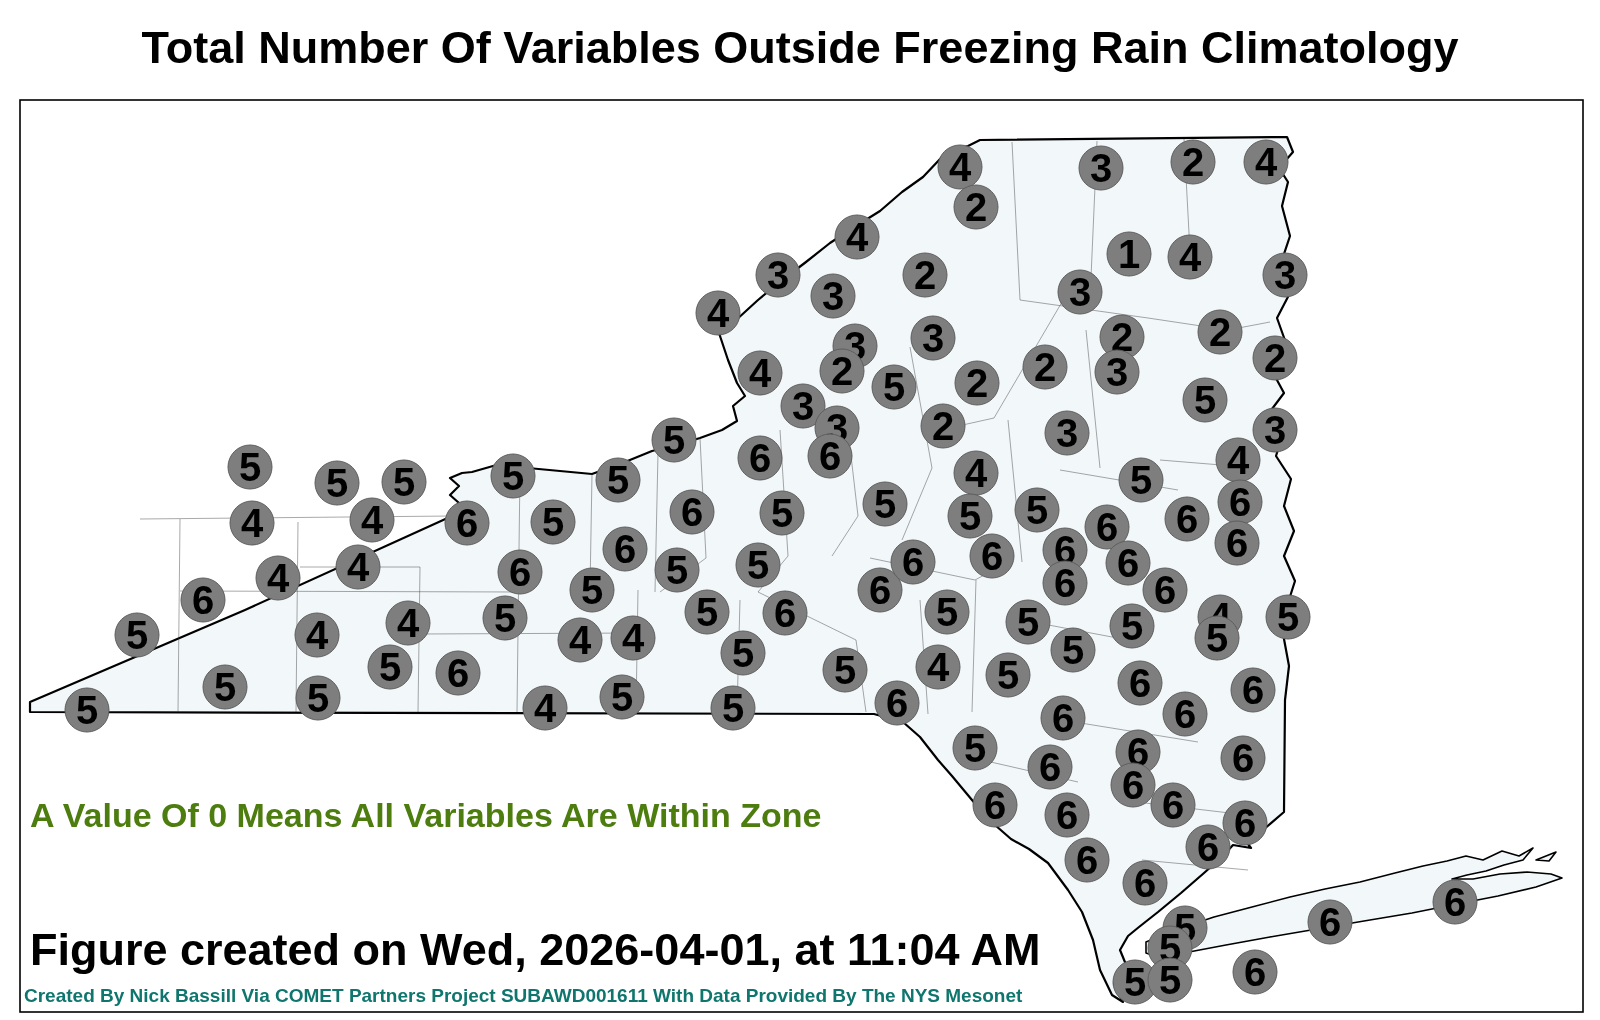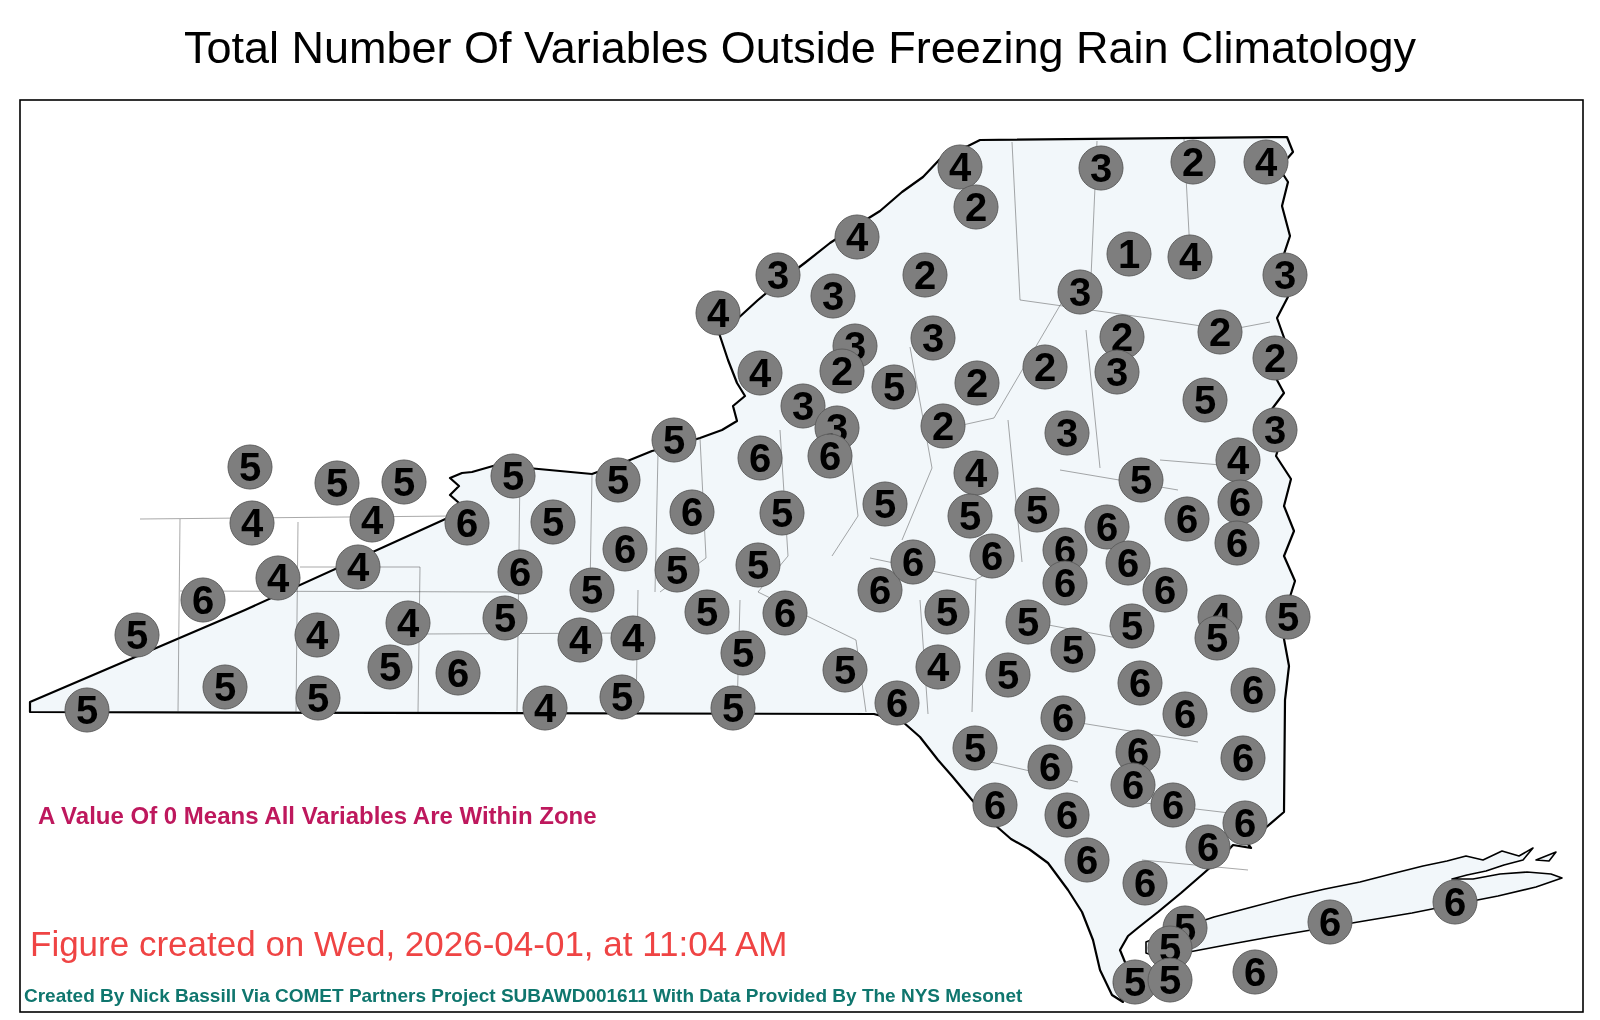--- a/index.html
+++ b/index.html
@@ -1,30 +1,30 @@
 <!DOCTYPE html>
 <html><head>
 <meta charset="utf-8">
 <style>
   html,body{margin:0;padding:0;background:#fff;}
   .stage{position:relative;width:1600px;height:1020px;background:#ffffff;
          font-family:"Liberation Sans",sans-serif;overflow:hidden;}
   .title{position:absolute;top:22px;left:0;width:100%;text-align:center;
-         font-size:45px;font-weight:normal;color:#000;white-space:nowrap;}
+         font-size:45px;font-weight:bold;color:#000;white-space:nowrap;}
   svg.map{position:absolute;left:0;top:0;width:1600px;height:1020px;}
   .frame{fill:#ffffff;stroke:#000000;stroke-width:1.6;}
   .state{fill:#f2f7fa;stroke:#000000;stroke-width:2.2;stroke-linejoin:round;}
   .island{fill:#f2f7fa;stroke:#000000;stroke-width:1.6;stroke-linejoin:round;}
   .counties path{fill:none;stroke:#3a3a3a;stroke-width:0.8;opacity:0.55;}
   .station-num{font-family:"Liberation Sans",sans-serif;font-weight:bold;
                font-size:40px;fill:#000000;}
-  .ann{position:absolute;left:30px;top:793px;font-size:24px;font-weight:bold;
-       line-height:45px;color:#be185d;white-space:nowrap;margin-left:8px;}
-  .created{position:absolute;left:30px;top:924px;font-size:35px;font-weight:normal;
-       color:#ef4444;white-space:nowrap;}
+  .ann{position:absolute;left:30px;top:793px;font-size:34px;font-weight:bold;
+       line-height:45px;color:#4d7c0f;white-space:nowrap;}
+  .created{position:absolute;left:30px;top:924px;font-size:45px;font-weight:bold;
+       color:#000000;white-space:nowrap;}
   .credit{position:absolute;left:24px;top:985px;font-size:19px;font-weight:bold;
        color:#0f766e;white-space:nowrap;}
 </style>
 </head>
 <body>
 
 <div class="stage">
   <div class="title">Total Number Of Variables Outside Freezing Rain Climatology</div>
 
   <svg class="map" viewBox="0 0 1600 1020">

